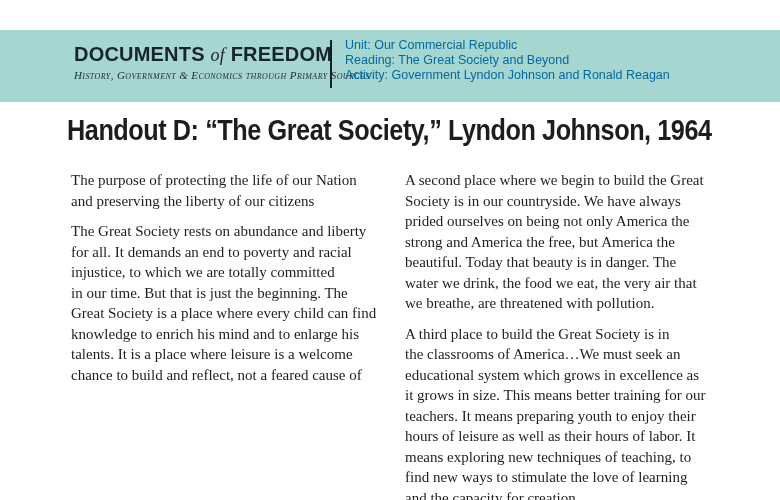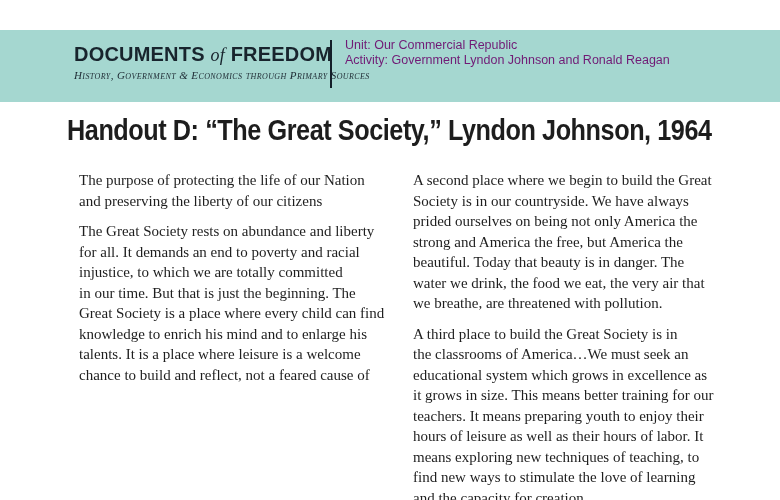--- a/index.html
+++ b/index.html
@@ -43,21 +43,21 @@
   }
   .divider {
     position: absolute; left: 330px; top: 10px;
     width: 2px; height: 48px;
     background: #141f29;
   }
   .meta {
     position: absolute; left: 345px; top: 8px;
     font-family: "Liberation Sans", sans-serif;
     font-size: 12.5px; line-height: 15.2px;
-    color: #701a75;
+    color: #0369a1;
   }
 
   
   .doc-title {
     position: absolute; left: 67px; top: 114px;
     margin: 0;
     font-family: "Liberation Sans", sans-serif;
     font-weight: 700; font-size: 29px;
     letter-spacing: -0.5px;
     color: #1d1d1d;
@@ -72,21 +72,21 @@
     width: 656px;
     display: flex; gap: 12px;
   }
   .col {
     width: 322px;
     font-family: "Liberation Serif", serif;
     font-size: 15px; line-height: 20.5px;
     color: #1e1e1e;
   }
   .col p {
-    margin: 0 0 10px 12px;
+    margin: 0 0 10px 4px;
     white-space: pre-line;
   }
 </style>
 </head>
 <body>
 
 <div class="page">
 
   <div class="banner">
 
@@ -96,20 +96,21 @@
         <span class="logo-of">of</span>
         <span>FREEDOM</span>
       </div>
       <div class="logo-subtitle">History, Government &amp; Economics through Primary Sources</div>
     </div>
 
     <div class="divider"></div>
 
     <div class="meta">
       <div>Unit: Our Commercial Republic</div>
+      <div>Reading: The Great Society and Beyond</div>
       <div>Activity: Government Lyndon Johnson and Ronald Reagan</div>
     </div>
 
   </div>
 
   <h1 class="doc-title">Handout D: “The Great Society,” Lyndon Johnson, 1964</h1>
 
   <div class="columns">
     <div class="col">
       <p>The purpose of protecting the life of our Nation

